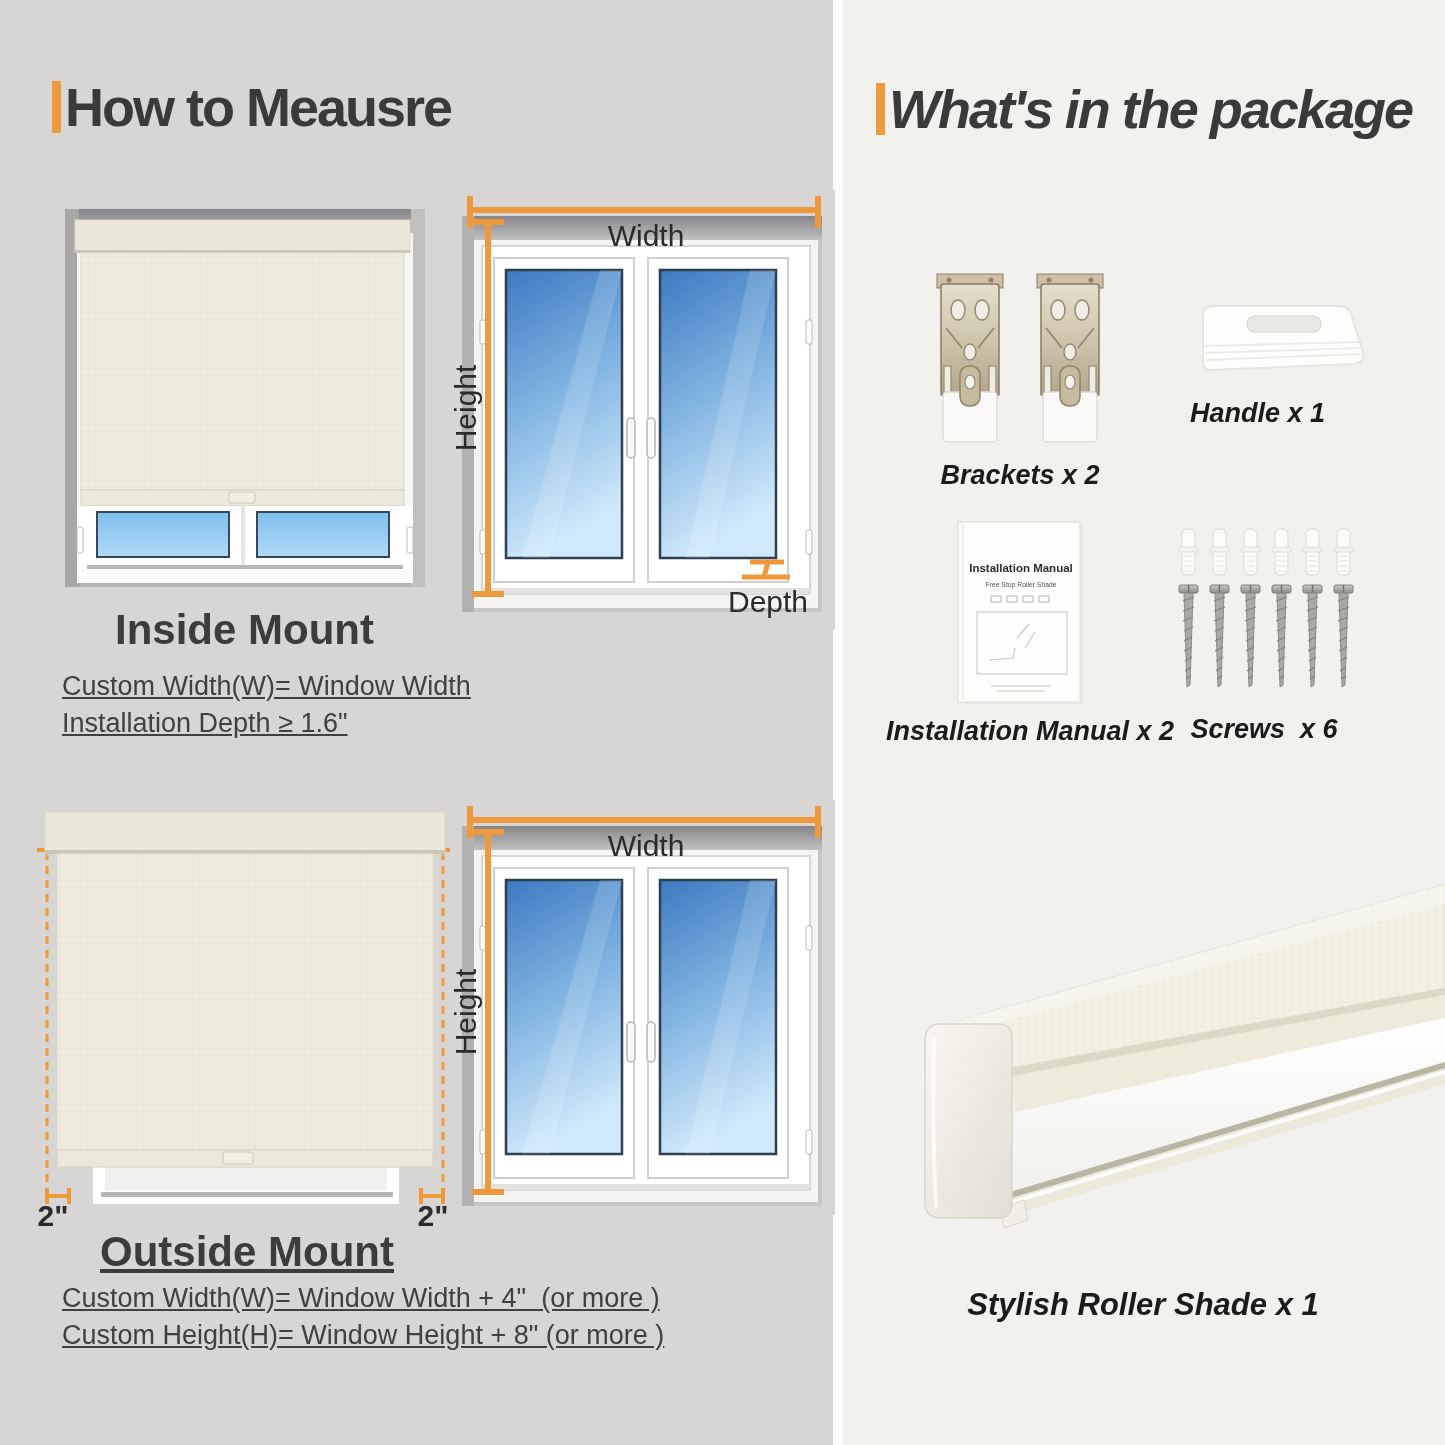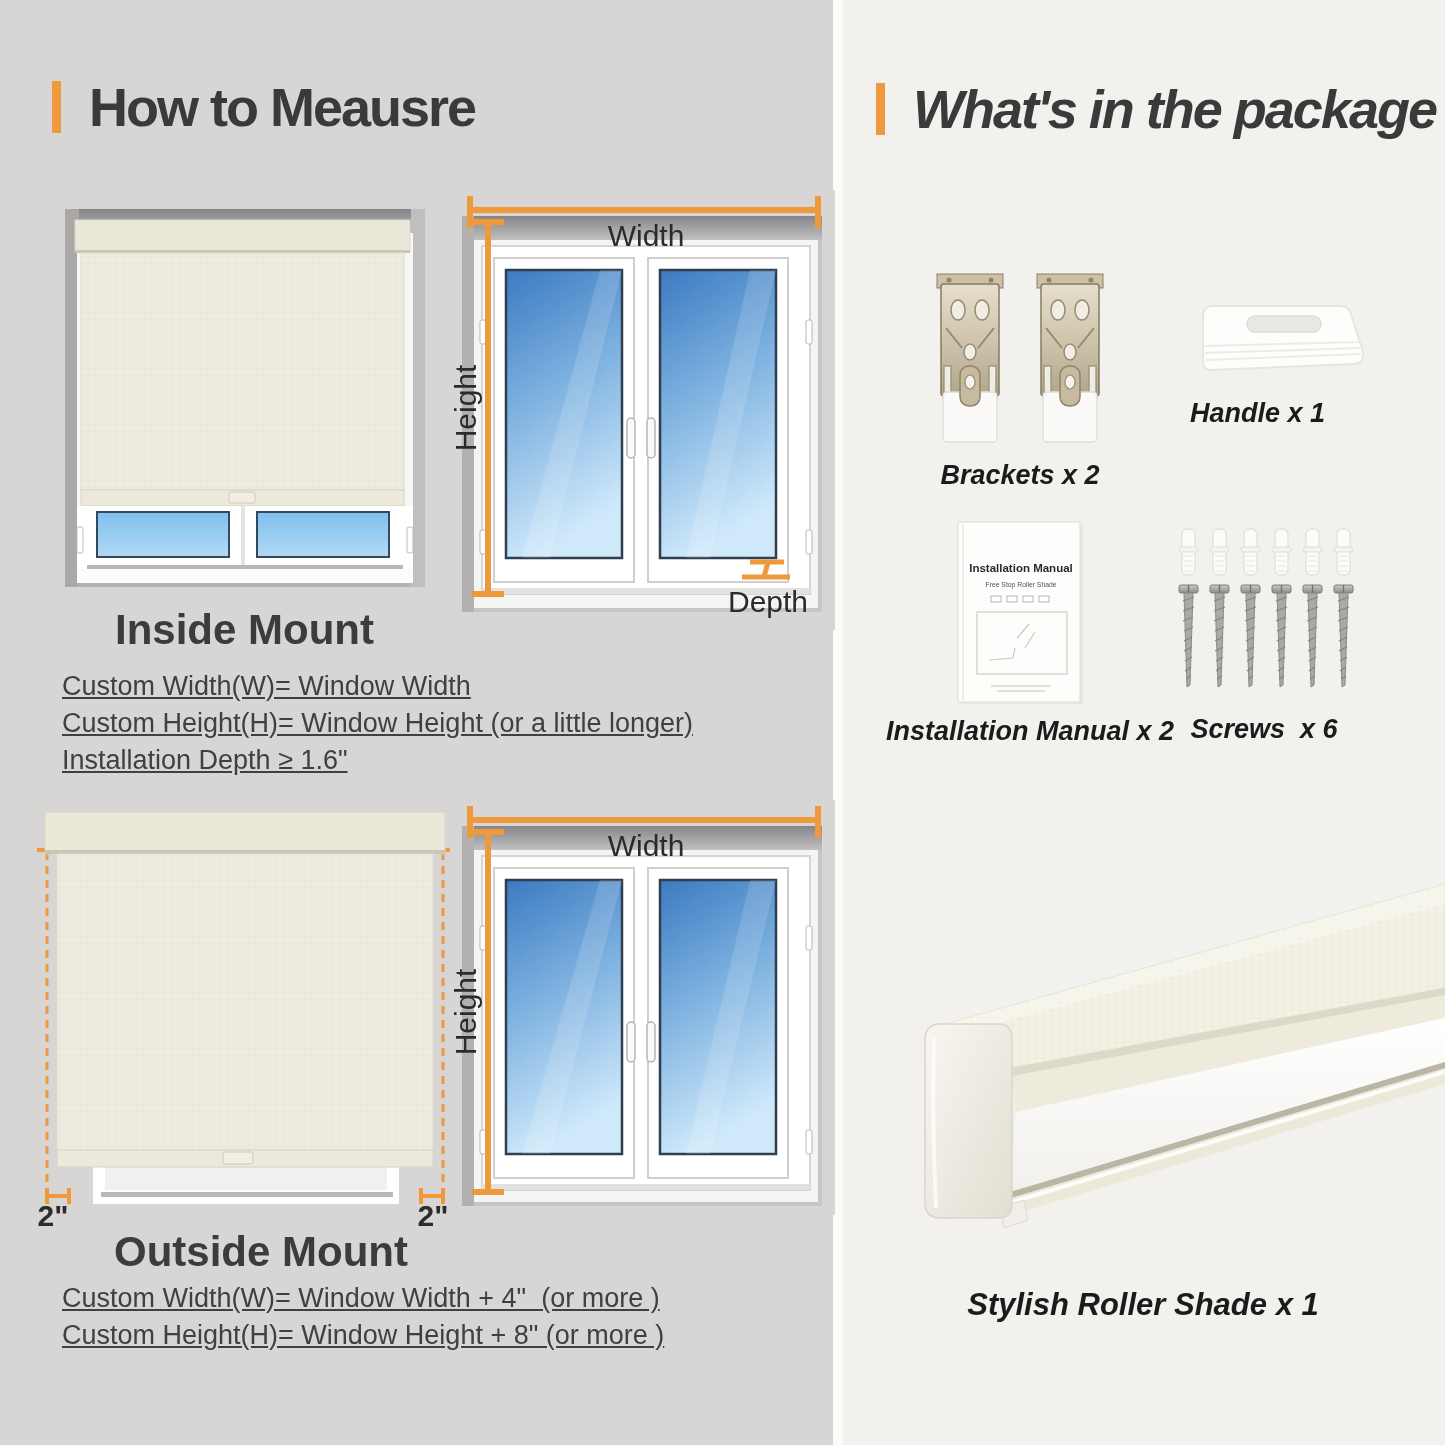--- a/index.html
+++ b/index.html
@@ -2,21 +2,21 @@
 <html><head>
 <meta charset="utf-8">
 <style>
   html,body{margin:0;padding:0;background:#ffffff;}
   #page{position:relative;width:1445px;height:1445px;overflow:hidden;
         font-family:"Liberation Sans", sans-serif;}
   .abs{position:absolute;}
   .left-bg{left:0;top:0;width:833px;height:1445px;background:#d7d6d4;}
   .divider{left:833px;top:0;width:10px;height:1445px;background:#fbfbf9;}
   .right-bg{left:843px;top:0;width:602px;height:1445px;background:#f2f1ee;}
-  .sec-title{display:flex;align-items:center;gap:28px;}
+  .sec-title{display:flex;align-items:center;gap:4px;}
   .sec-title .bar{width:9px;height:52px;background:#EE9A3C;}
   .sec-title .txt{font-size:54px;font-weight:bold;color:#3a3a3a;letter-spacing:-2px;white-space:pre;}
   .caption{font-size:42px;font-weight:bold;color:#3c3c3c;text-align:center;white-space:pre;}
   .body-line{font-size:27px;color:#404040;white-space:pre;line-height:37px;text-decoration:underline;}
   .pkg-label{font-size:27px;font-weight:bold;font-style:italic;color:#1b1b1b;text-align:center;white-space:pre;}
   .pkg-label.big{font-size:31px;}
   svg text{font-family:"Liberation Sans", sans-serif;}
 </style>
 </head>
 <body>
@@ -149,21 +149,20 @@
     <g stroke="#EE9A3C" stroke-width="5">
       <line x1="300" y1="372" x2="334" y2="372"></line>
       <line x1="292" y1="387" x2="340" y2="387"></line>
       <line x1="318" y1="372" x2="314" y2="387"></line>
     </g>
     <text x="318" y="422" font-size="30" fill="#2b2b2b" text-anchor="middle">Depth</text>
   </svg>
 
   <div class="abs" style="left:62px;top:668px;">
     <div class="body-line">Custom Width(W)= Window Width</div>
-    <div class="body-line">Custom Height(H)= Window Height (or a little longer)</div>
     <div class="body-line">Installation Depth ≥ 1.6"</div>
   </div>
 
   <svg class="abs" style="left:35px;top:800px;" width="420" height="428" viewBox="0 0 420 428">
     <rect x="0" y="0" width="420" height="428" fill="#d7d6d4"></rect>
 
     <rect x="58" y="360" width="306" height="44" fill="#ffffff"></rect>
     <rect x="70" y="366" width="282" height="24" fill="#f0f0ee"></rect>
     <rect x="66" y="392" width="292" height="5" fill="#b9b8b6"></rect>
 
@@ -187,21 +186,21 @@
       <line x1="12" y1="396" x2="34" y2="396"></line>
       <line x1="12" y1="388" x2="12" y2="404"></line>
       <line x1="34" y1="388" x2="34" y2="404"></line>
       <line x1="386" y1="396" x2="408" y2="396"></line>
       <line x1="386" y1="388" x2="386" y2="404"></line>
       <line x1="408" y1="388" x2="408" y2="404"></line>
     </g>
     <text x="18" y="426" font-size="30" font-weight="bold" fill="#2b2b2b" text-anchor="middle">2"</text>
     <text x="398" y="426" font-size="30" font-weight="bold" fill="#2b2b2b" text-anchor="middle">2"</text>
   </svg>
-  <div class="abs caption" style="left:51px;top:1228px;width:420px;">Outside Mount</div>
+  <div class="abs caption" style="left:37px;top:1228px;width:420px;text-decoration:underline;">Outside Mount</div>
 
   <svg class="abs" style="left:450px;top:800px;" width="385" height="415" viewBox="0 0 385 415">
     <rect x="0" y="0" width="385" height="415" fill="#d7d6d4"></rect>
     <rect x="12" y="26" width="360" height="380" fill="#c7c6c4"></rect>
     <rect x="12" y="26" width="360" height="26" fill="url(#gShadow)"></rect>
     <rect x="12" y="26" width="12" height="380" fill="#b2b1af"></rect>
     <rect x="24" y="50" width="344" height="352" fill="#f4f4f3"></rect>
     <rect x="32" y="56" width="328" height="334" fill="#ffffff" stroke="#d5d5d3" stroke-width="2"></rect>
     <rect x="44" y="68" width="140" height="310" fill="#ffffff" stroke="#cfcfcd" stroke-width="2"></rect>
     <rect x="198" y="68" width="140" height="310" fill="#ffffff" stroke="#cfcfcd" stroke-width="2"></rect>

